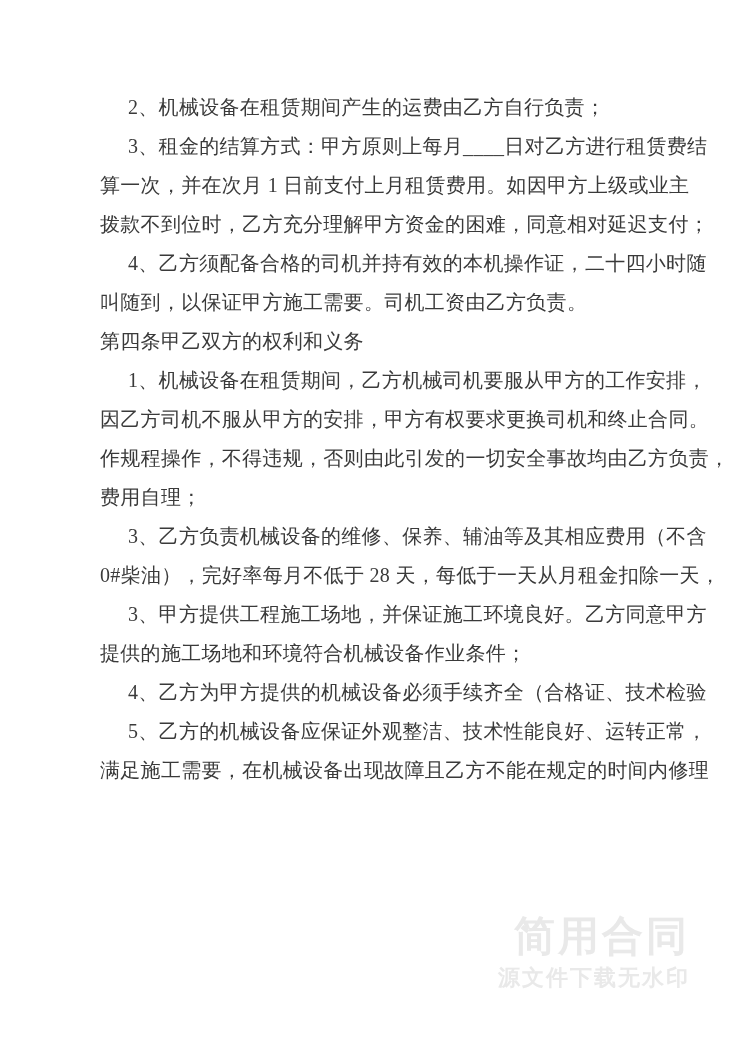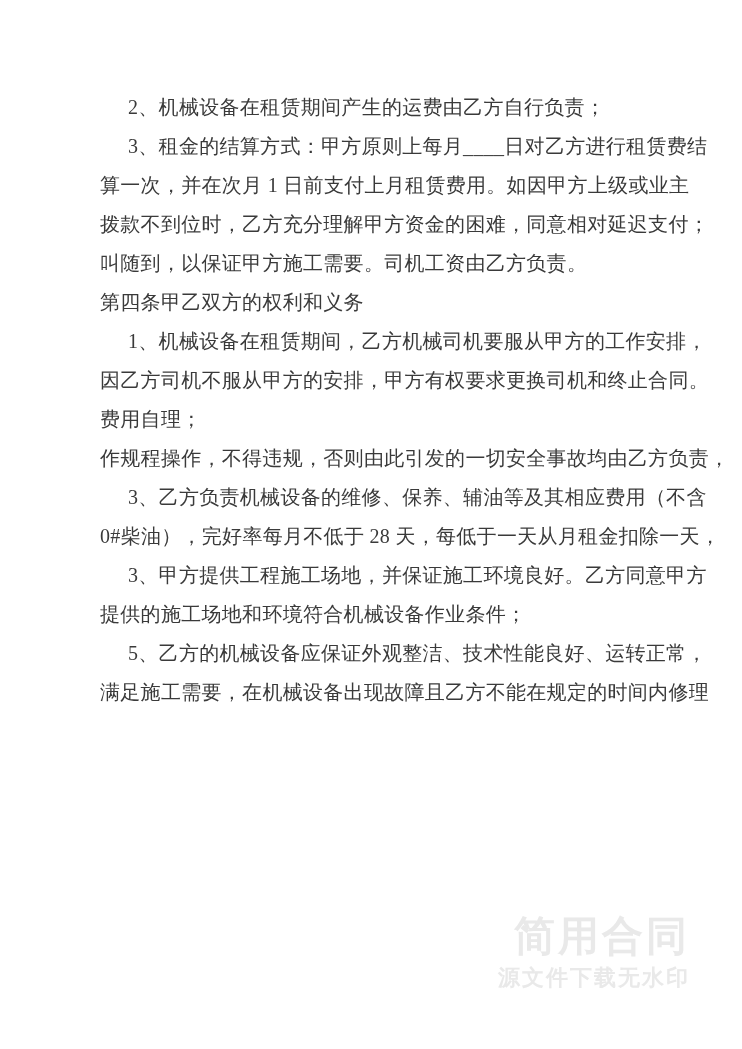--- a/index.html
+++ b/index.html
@@ -61,30 +61,32 @@
 </head>
 <body>
 
 <div class="page">
 
   <div class="doc" id="doc">
       <div class="line indent">2、机械设备在租赁期间产生的运费由乙方自行负责；</div>
       <div class="line indent">3、租金的结算方式：甲方原则上每月____日对乙方进行租赁费结</div>
       <div class="line">算一次，并在次月 1 日前支付上月租赁费用。如因甲方上级或业主</div>
       <div class="line">拨款不到位时，乙方充分理解甲方资金的困难，同意相对延迟支付；</div>
+      <div class="line indent">4、乙方须配备合格的司机并持有效的本机操作证，二十四小时随</div>
       <div class="line">叫随到，以保证甲方施工需要。司机工资由乙方负责。</div>
       <div class="line">第四条甲乙双方的权利和义务</div>
       <div class="line indent">1、机械设备在租赁期间，乙方机械司机要服从甲方的工作安排，</div>
       <div class="line">因乙方司机不服从甲方的安排，甲方有权要求更换司机和终止合同。</div>
+      <div class="line">作规程操作，不得违规，否则由此引发的一切安全事故均由乙方负责，</div>
       <div class="line">费用自理；</div>
-      <div class="line">作规程操作，不得违规，否则由此引发的一切安全事故均由乙方负责，</div>
       <div class="line indent">3、乙方负责机械设备的维修、保养、辅油等及其相应费用（不含</div>
       <div class="line">0#柴油），完好率每月不低于 28 天，每低于一天从月租金扣除一天，</div>
       <div class="line indent">3、甲方提供工程施工场地，并保证施工环境良好。乙方同意甲方</div>
       <div class="line">提供的施工场地和环境符合机械设备作业条件；</div>
+      <div class="line indent">4、乙方为甲方提供的机械设备必须手续齐全（合格证、技术检验</div>
       <div class="line indent">5、乙方的机械设备应保证外观整洁、技术性能良好、运转正常，</div>
       <div class="line">满足施工需要，在机械设备出现故障且乙方不能在规定的时间内修理</div>
     </div>
 
   <div class="watermark">
     <div class="watermark-title">简用合同</div>
     <div class="watermark-subtitle">源文件下载无水印</div>
   </div>
 
 </div>

